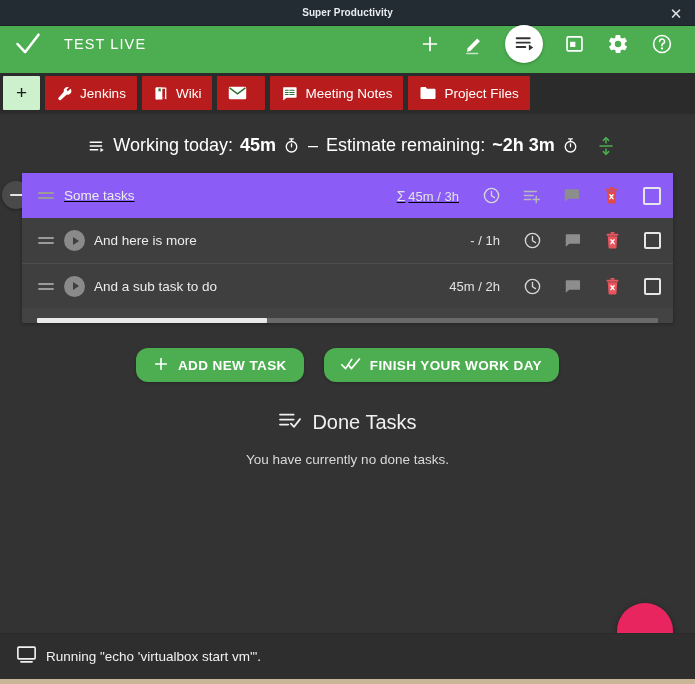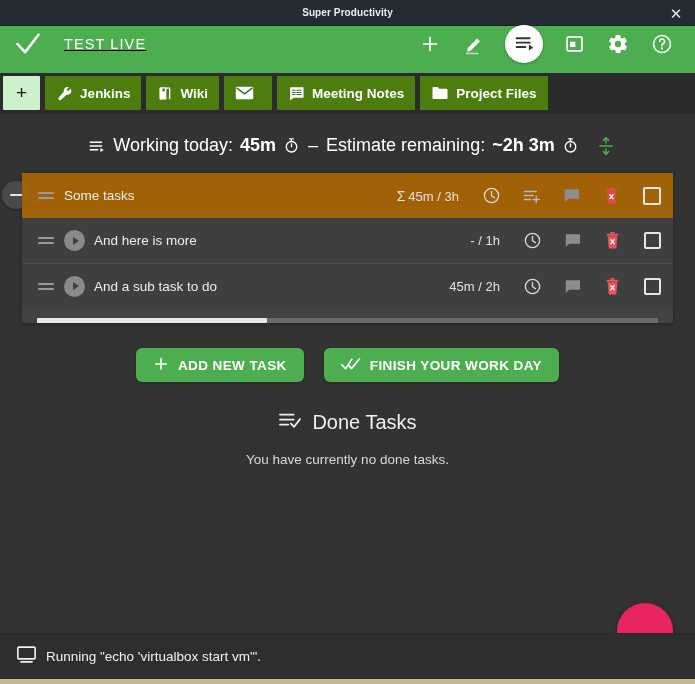--- a/index.html
+++ b/index.html
@@ -54,21 +54,20 @@
 
   
   .app-header {
     height: 47px;
     min-height: 47px;
     background: #4cae50;
     display: flex;
     align-items: center;
     padding: 0 14px 12px 0;
     position: relative;
-    text-decoration: underline;
   }
   .hdr-check {
     width: 56px;
     display: flex;
     align-items: center;
     justify-content: center;
     cursor: pointer;
   }
   .hdr-title {
     color: #ffffff;
@@ -105,31 +104,30 @@
   
   .bookmark-bar {
     min-height: 41px;
     background: #2b2b2b;
     display: flex;
     align-items: stretch;
     gap: 5px;
     padding: 3px 3px 4px 3px;
   }
   .bm {
-    background: #4d7c0f;
+    background: #b91c1c;
     color: #ffffff;
     display: flex;
     align-items: center;
     gap: 7px;
     padding: 0 11px;
     font-size: 13.5px;
     cursor: pointer;
     white-space: nowrap;
     border-radius: 1px;
-    font-weight: bold;
   }
   .bm.add {
     background: #cdf0cd;
     color: #1c1c1c;
     padding: 0 13px;
     font-size: 19px;
     font-weight: 300;
   }
   .bm svg { display: block; flex: none; }
 
@@ -183,21 +181,21 @@
     width: 13px; height: 2px; background: #e4e4e4; border-radius: 1px;
   }
 
   .task-row {
     display: flex;
     align-items: center;
     min-height: 44px;
     padding: 0 12px 0 16px;
     position: relative;
   }
-  .task-row.parent { background: #a16207; min-height: 45px; }
+  .task-row.parent { background: #8b5cf6; min-height: 45px; text-decoration: underline; }
   .task-row.sub { background: #3f3f3f; min-height: 45px; justify-content: center; }
   .task-row.sub + .task-row.sub { border-top: 1px solid #4c4c4c; }
 
   .drag-handle {
     width: 18px; display: flex; flex-direction: column; gap: 3px;
     cursor: grab; flex: none; margin-right: 8px;
   }
   .drag-handle i { display: block; height: 2px; background: #9a9a9a; border-radius: 1px; }
   .drag-handle i:first-child { width: 16px; }
   .drag-handle i:last-child { width: 16px; }
@@ -263,21 +261,21 @@
   .actions {
     display: flex;
     justify-content: center;
     gap: 20px;
     padding: 25px 0 0 0;
   }
   .btn-green {
     background: #4cae50;
     color: #ffffff;
     border: none;
-    border-radius: 6px;
+    border-radius: 12px;
     height: 34px;
     padding: 0 17px;
     font-size: 13.5px;
     font-weight: bold;
     letter-spacing: .4px;
     display: flex;
     align-items: center;
     gap: 9px;
     cursor: pointer;
     font-family: "Liberation Sans", sans-serif;

